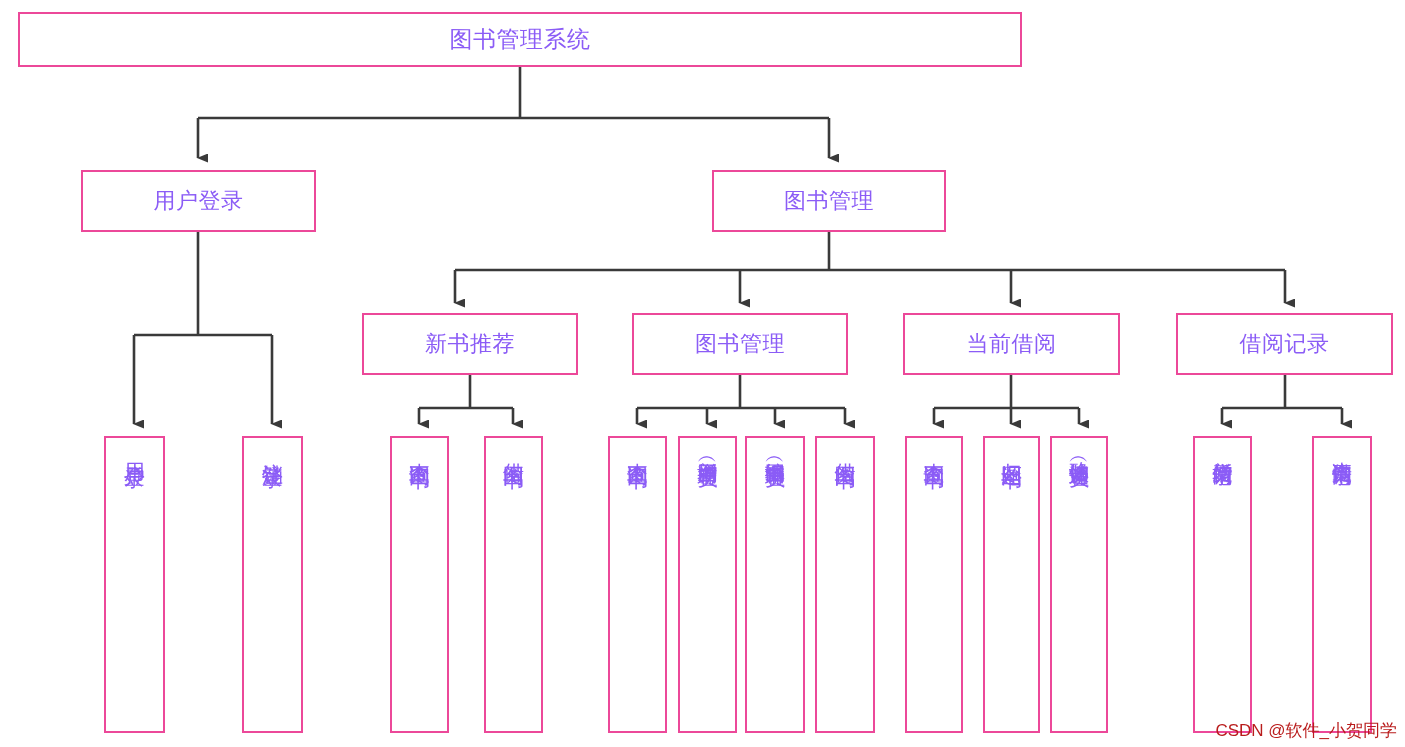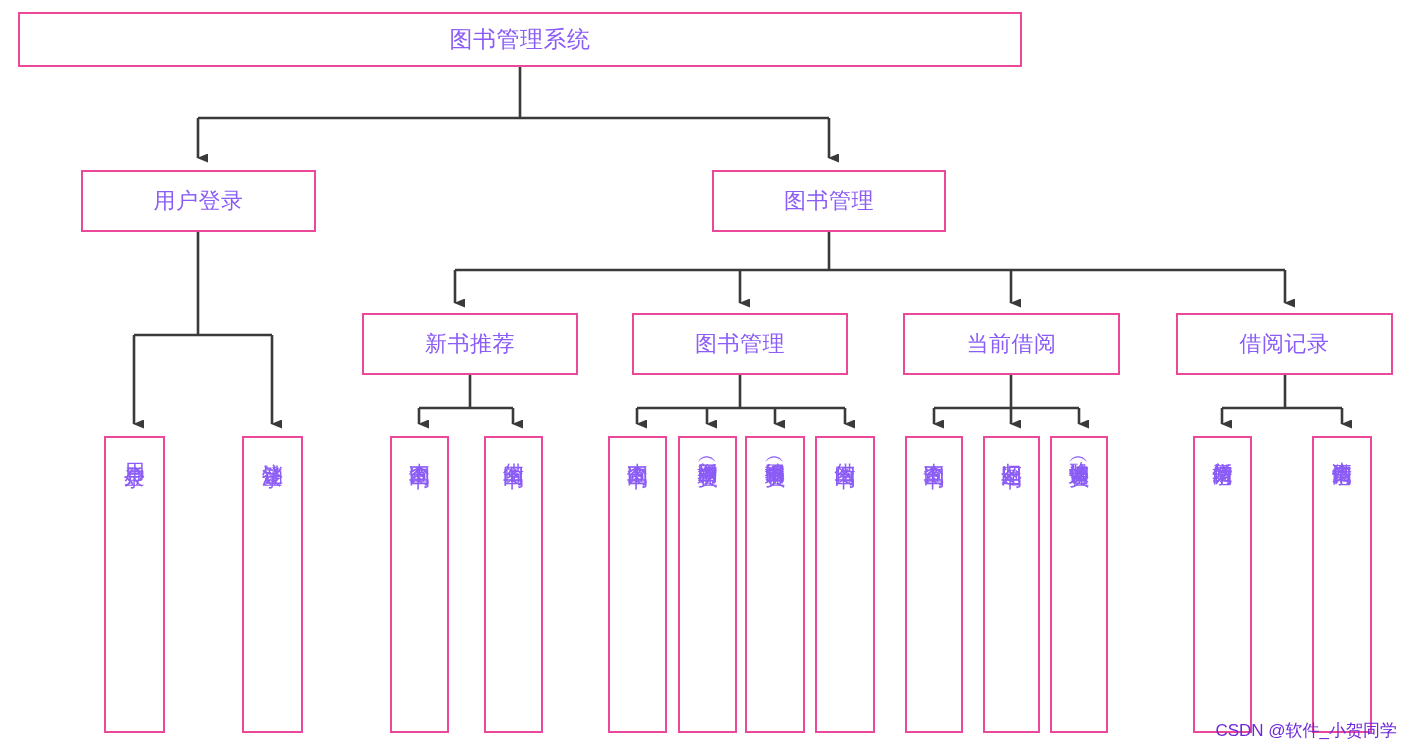--- a/index.html
+++ b/index.html
@@ -66,21 +66,21 @@
   }
   .node.vert.tall-text .node-label {
     font-size: 20px;
     letter-spacing: 1px;
   }
   .watermark {
     position: absolute;
     right: 8px;
     bottom: 5px;
     font-size: 17px;
-    color: #6d28d9;
+    color: #b91c1c;
     white-space: nowrap;
     user-select: none;
   }
 </style>
 </head>
 <body>
 
 <div id="diagram-canvas">
 
   <svg id="edge-layer" viewBox="0 0 1405 747" width="1405" height="747">

